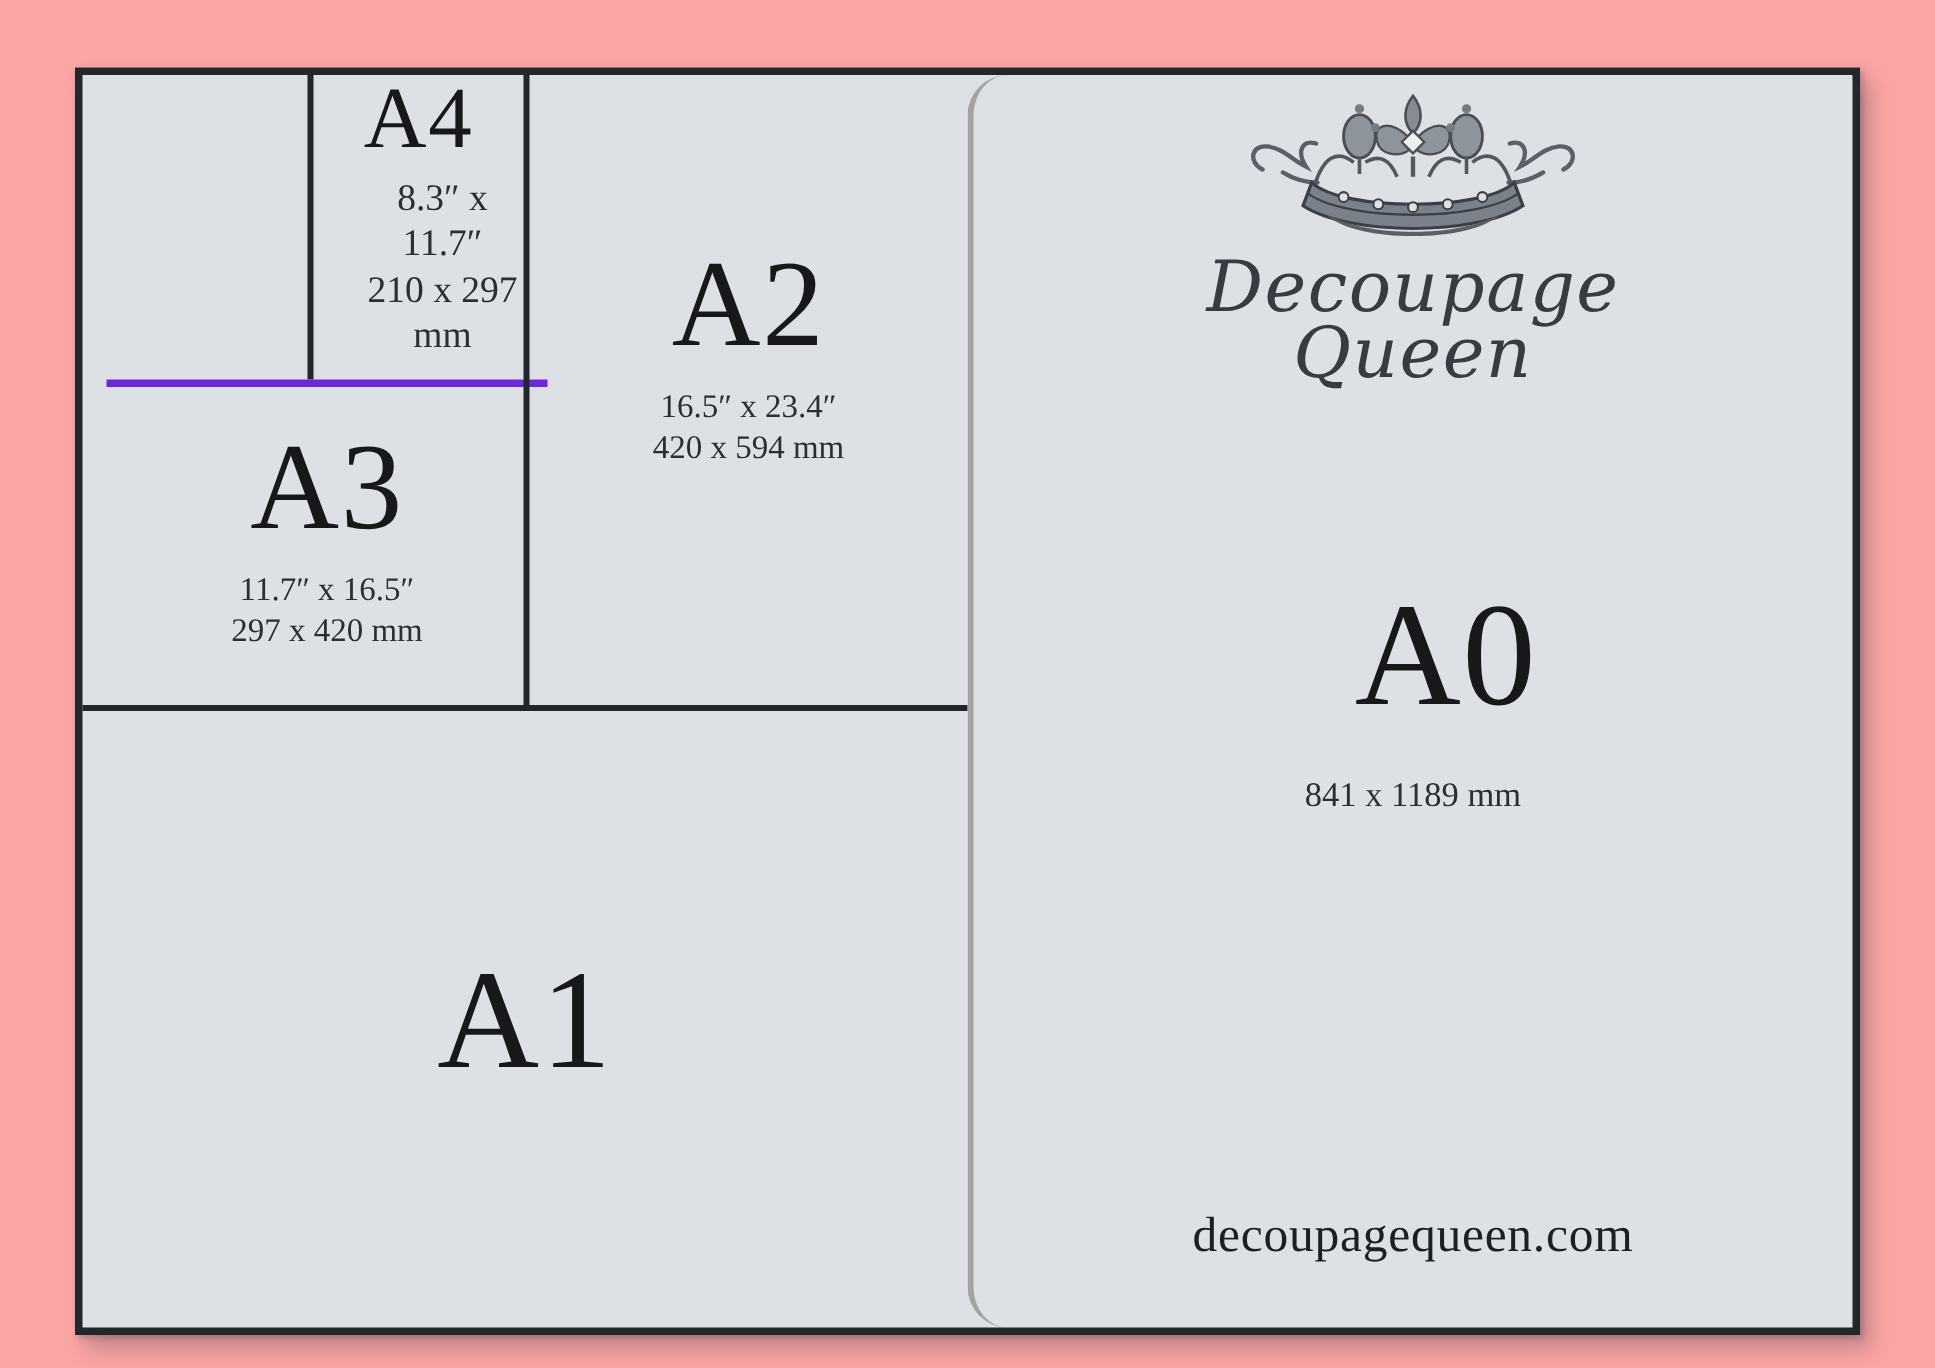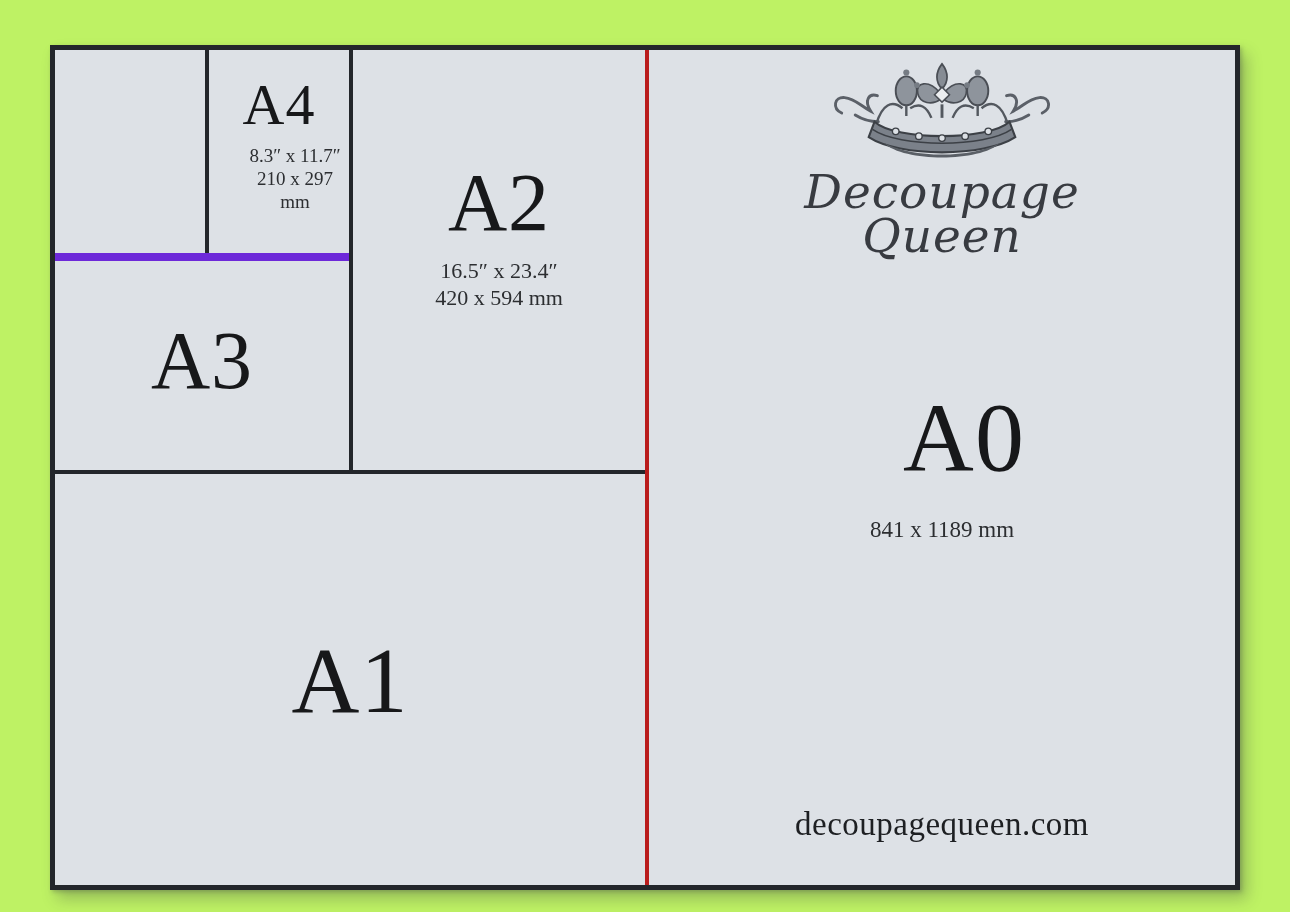--- a/index.html
+++ b/index.html
@@ -2,48 +2,48 @@
 <html><head>
 <meta charset="utf-8">
 <style>
   html, body { margin: 0; padding: 0; }
   body {
     width: 1290px; height: 912px;
     background: #ffffff;
     font-family: "Liberation Serif", "DejaVu Serif", serif;
     overflow: hidden;
   }
-  .stage { position: relative; width: 1290px; height: 912px; background: #bef264; }
+  .stage { position: relative; width: 1290px; height: 912px; background: #fca5a5; }
 
   .frame {
     position: absolute; left: 50px; top: 45px;
     width: 1190px; height: 845px;
     box-sizing: border-box;
     background: #dde1e6;
     border: 5px solid #23262b;
     box-shadow: 7px 9px 14px rgba(50,55,65,0.28), 2px 2px 4px rgba(50,55,65,0.25);
   }
   .inner { position: absolute; left: 0; top: 0; width: 1180px; height: 835px; }
 
   .cell { position: absolute; box-sizing: border-box; display: flex; flex-direction: column; align-items: center; justify-content: center; }
   .cell-empty { left: 0; top: 0; width: 150px; height: 203px; }
   .cell-a4 { left: 150px; top: 0; width: 144px; height: 203px; border-left: 4px solid #23262b; padding-bottom: 14px; }
-  .cell-a3 { left: 0; top: 203px; width: 294px; height: 217px; border-top: 8px solid #6d28d9; padding-bottom: 10px; }
+  .cell-a3 { left: 16px; top: 203px; width: 294px; height: 217px; border-top: 5px solid #6d28d9; padding-bottom: 10px; }
   .cell-a2 { left: 294px; top: 0; width: 296px; height: 420px; border-left: 4px solid #23262b; padding-bottom: 46px; }
   .cell-a1 { left: 0; top: 420px; width: 590px; height: 415px; border-top: 4px solid #23262b; }
-  .cell-a0 { left: 590px; top: 0; width: 590px; height: 835px; border-left: 4px solid #b91c1c; display: block; }
+  .cell-a0 { left: 590px; top: 0; width: 590px; height: 835px; border-left: 4px solid #a3a3a3; display: block; border-radius: 27px; }
 
   .size-label { color: #17181a; line-height: 1; letter-spacing: 1px; }
   .cell-a4 .size-label { font-size: 58px; }
   .cell-a3 .size-label { font-size: 82px; }
   .cell-a2 .size-label { font-size: 82px; }
   .cell-a1 .size-label { font-size: 94px; }
 
   .dims { margin-top: 14px; text-align: center; color: #2c2e31; font-size: 22px; line-height: 1.22; }
-  .cell-a4 .dims { font-size: 19px; margin-top: 10px; margin-left: 32px; }
+  .cell-a4 .dims { font-size: 25px; margin-top: 10px; margin-left: 32px; }
 
   
   .logo-block { position: absolute; left: 0; top: 10px; width: 100%; text-align: center; }
   .crown { display: block; margin: 0 auto; }
   .brand-script { font-family: "DejaVu Serif", "Liberation Serif", serif; font-style: italic; color: #383b41; font-size: 47px; line-height: 1.02; letter-spacing: 1px; }
   .brand-line2 { margin-top: -4px; }
 
   .a0-size-block { position: absolute; left: 0; top: 338px; width: 100%; text-align: center; }
   .a0-size-block .size-label { font-size: 98px; margin-left: 44px; }
   .a0-size-block .dims { margin-top: 30px; font-size: 23px; }
@@ -62,20 +62,24 @@
       <div class="cell cell-a4">
         <div class="size-label">A4</div>
         <div class="dims">
           <div>8.3″ x 11.7″</div>
           <div>210 x 297 mm</div>
         </div>
       </div>
 
       <div class="cell cell-a3">
         <div class="size-label">A3</div>
+        <div class="dims">
+          <div>11.7″ x 16.5″</div>
+          <div>297 x 420 mm</div>
+        </div>
       </div>
 
       <div class="cell cell-a2">
         <div class="size-label">A2</div>
         <div class="dims">
           <div>16.5″ x 23.4″</div>
           <div>420 x 594 mm</div>
         </div>
       </div>
 

